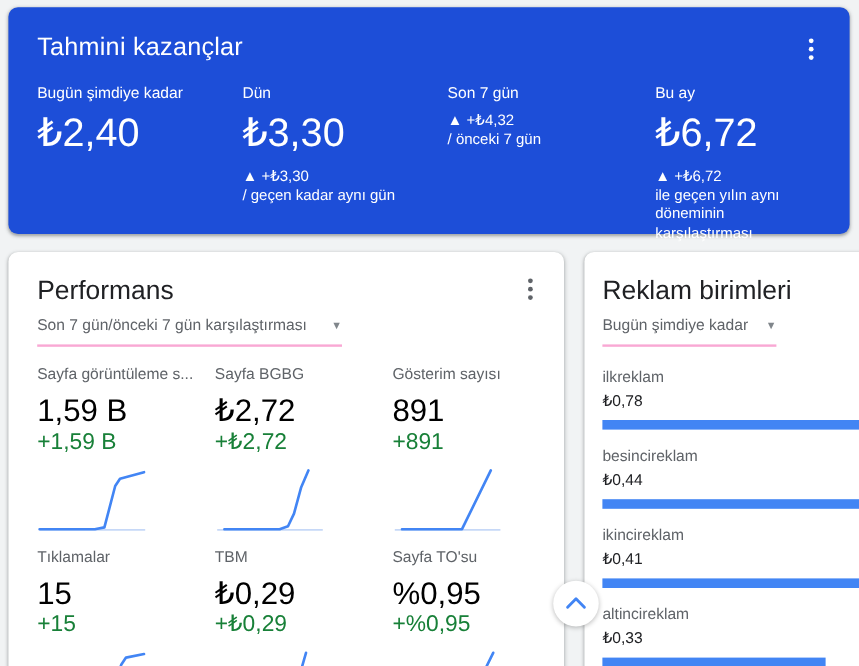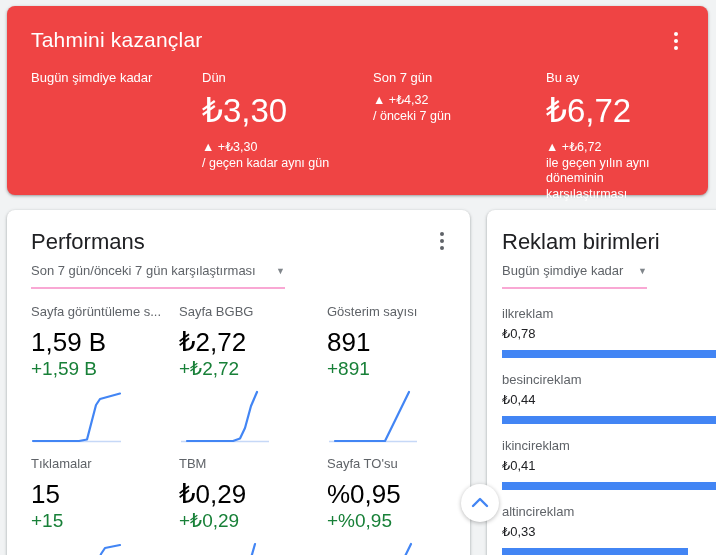--- a/index.html
+++ b/index.html
@@ -3,21 +3,21 @@
 <meta charset="utf-8">
 <style>
   * { margin:0; padding:0; box-sizing:border-box; }
   html,body { width:716px; height:555px; }
   body { font-family:"Liberation Sans","DejaVu Sans",sans-serif; }
   .screen { position:relative; width:716px; height:555px; background:#f1f3f4; overflow:hidden; }
 
   .card { position:absolute; border-radius:8px; box-shadow:0 1px 2px rgba(60,64,67,.3), 0 1px 3px 1px rgba(60,64,67,.15); }
 
   
-  .earnings { left:7px; top:6px; width:701px; height:189px; background:#ef4444; color:#fff; padding:22px 24px 0 24px; }
+  .earnings { left:7px; top:6px; width:701px; height:189px; background:#1d4ed8; color:#fff; padding:22px 24px 0 24px; }
   .earnings-head { display:flex; justify-content:space-between; align-items:flex-start; }
   .earnings-title { font-size:21px; font-weight:400; letter-spacing:.2px; }
   .kebab { display:flex; flex-direction:column; gap:3px; padding:4px 6px; cursor:pointer; }
   .kebab span { width:4px; height:4px; border-radius:50%; background:#fff; }
   .kebab.dark span { background:#5f6368; }
   .earn-cols { display:flex; margin-top:15px; }
   .earn-col { width:171px; }
   .earn-col:nth-child(3) { width:173px; }
   .earn-col:nth-child(4) { flex:1; }
   .earn-label { font-size:13px; line-height:17px; color:#ffffff; }
@@ -64,20 +64,21 @@
       <div class="earnings-title">Tahmini kazançlar</div>
       <div class="kebab">
           <span></span>
           <span></span>
           <span></span>
         </div>
     </div>
     <div class="earn-cols">
       <div class="earn-col">
         <div class="earn-label">Bugün şimdiye kadar</div>
+        <div class="earn-value">₺2,40</div>
       </div>
       <div class="earn-col">
         <div class="earn-label">Dün</div>
         <div class="earn-value">₺3,30</div>
         <div class="earn-delta">▲ +₺3,30</div>
         <div class="earn-desc">/ geçen kadar aynı gün</div>
       </div>
       <div class="earn-col">
         <div class="earn-label">Son 7 gün</div>
         <div class="earn-delta">▲ +₺4,32</div>

